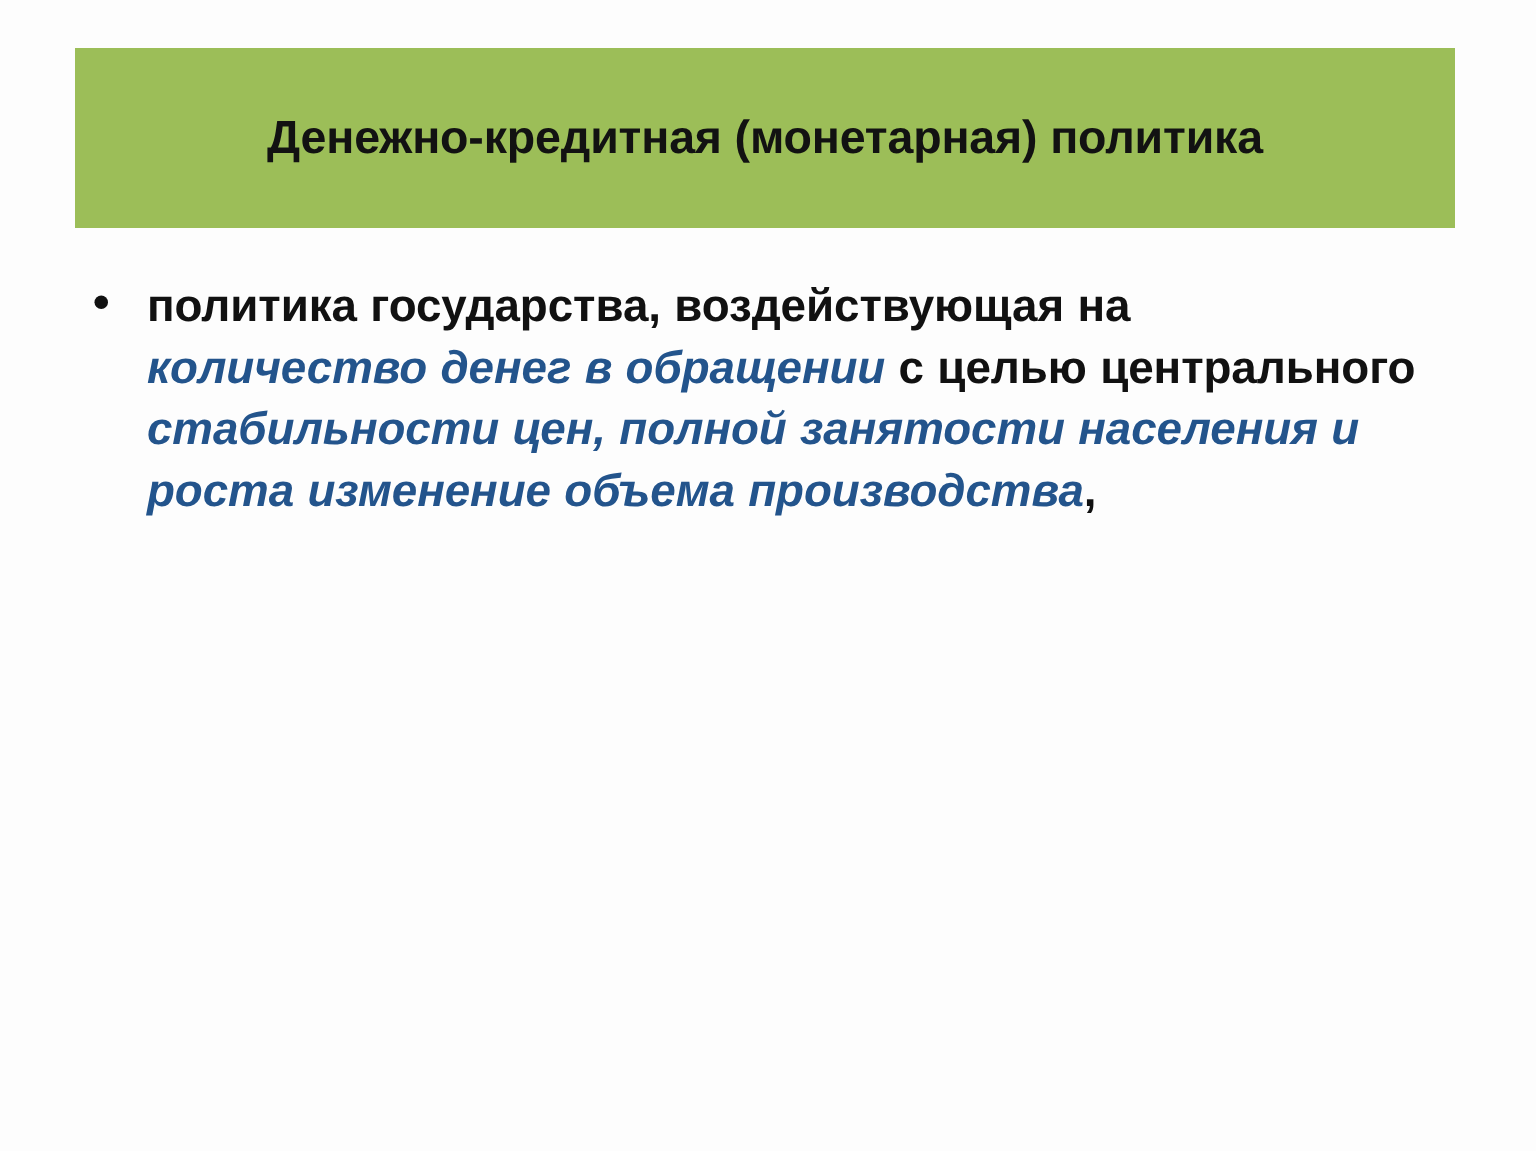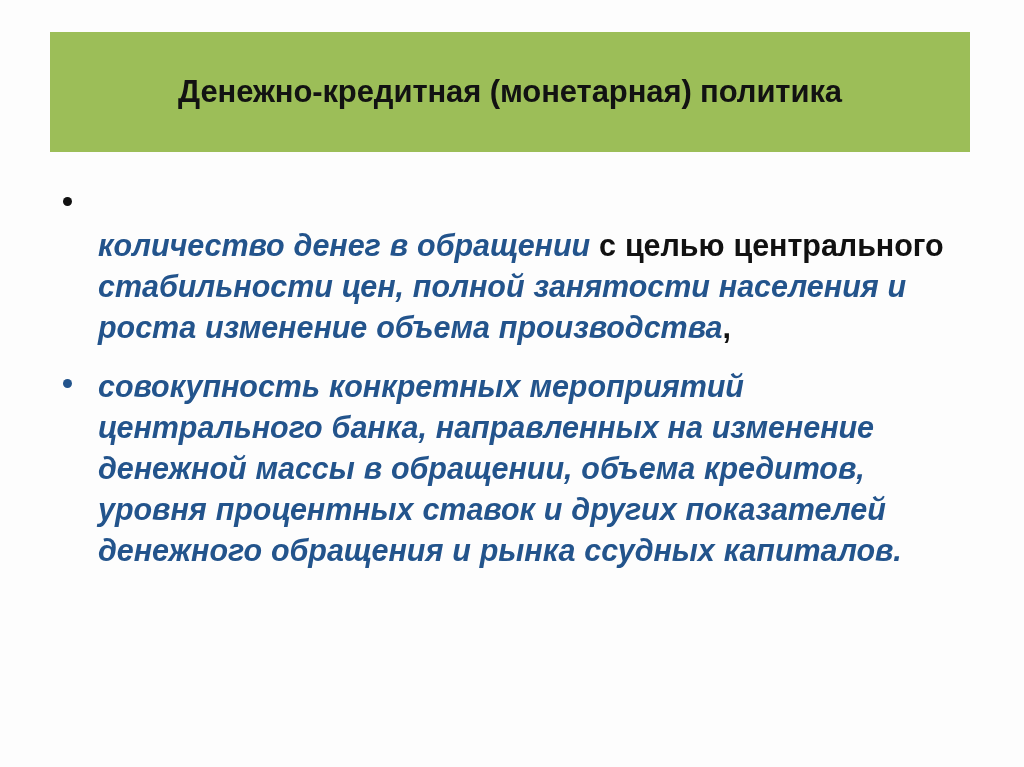--- a/index.html
+++ b/index.html
@@ -103,25 +103,21 @@
 
   <div class="title-banner">
     <div class="title-text">Денежно-кредитная (монетарная) политика</div>
   </div>
 
   <div class="body-block">
 
     <div class="bullet-item">
       <span class="bullet-marker"></span>
       <div class="bullet-text">
-        <br>
+        <span class="plain-black">политика государства, воздействующая на</span><br>
         <span class="em-blue">количество денег в обращении</span><span class="plain-black"> с целью центрального </span><br>
         <span class="em-blue">стабильности цен, полной занятости населения и роста изменение объема производства</span><span class="plain-black">,</span>
       </div>
     </div>
 
-    <div class="bullet-item">
-      <span class="bullet-marker blue"></span>
-      <div class="bullet-text all-blue">совокупность конкретных мероприятий центрального банка, направленных на изменение денежной массы в обращении, объема кредитов, уровня процентных ставок и других показателей денежного обращения и рынка ссудных капиталов.</div>
-    </div>
 
   </div>
 </div>
 
 </body></html>

